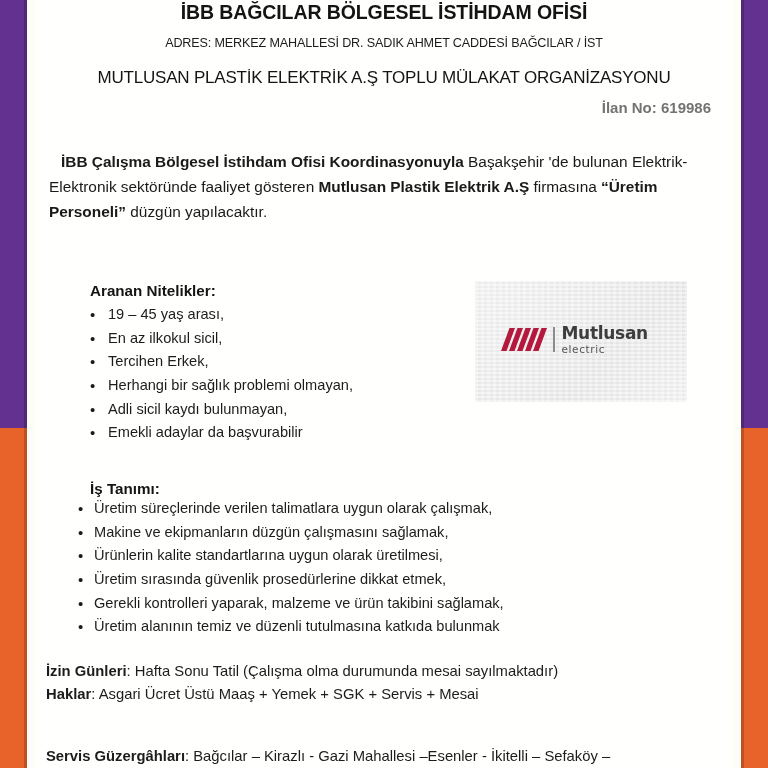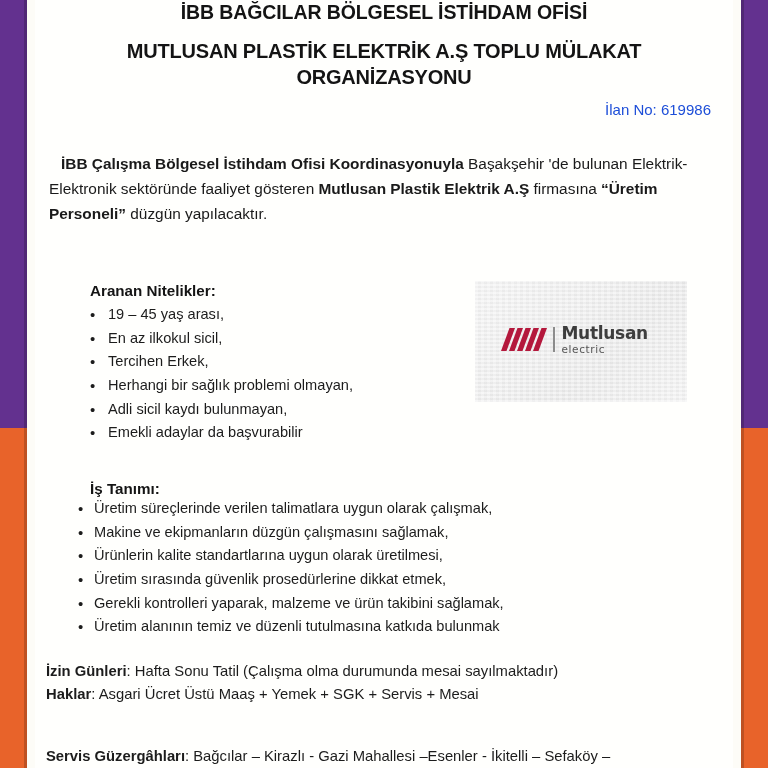--- a/index.html
+++ b/index.html
@@ -84,35 +84,35 @@
   .hdr-address {
     text-align: center;
     font-size: 12.6px;
     line-height: 1.1;
     margin-top: 14px;
     color: #1c1c1c;
     letter-spacing: -0.15px;
   }
   .hdr-sub {
     text-align: center;
-    font-weight: bold;
-    font-size: 20px;
+    font-weight: normal;
+    font-size: 17px;
     line-height: 1.28;
     margin-top: 16px;
     color: #141414;
     letter-spacing: -0.2px;
     padding: 0 28px;
   }
   .ilan-no {
     text-align: right;
-    font-weight: normal;
+    font-weight: bold;
     font-size: 15px;
     margin-top: 10px;
     padding-right: 22px;
-    color: #1d4ed8;
+    color: #737373;
   }
 
   .intro {
     font-size: 15.4px;
     line-height: 1.62;
     margin-top: 34px;
     padding-left: 14px;
     padding-right: 8px;
     color: #1a1a1a;
   }
@@ -255,20 +255,21 @@
     <div class="seg-purple"></div>
     <div class="seg-orange"></div>
     <div class="edge"></div>
   </div>
   <div class="paper-gutter r"></div>
 
   <div id="content">
 
     <div class="hdr-title">İBB BAĞCILAR BÖLGESEL İSTİHDAM OFİSİ</div>
 
+    <div class="hdr-address">ADRES: MERKEZ MAHALLESİ DR. SADIK AHMET CADDESİ BAĞCILAR / İST</div>
 
     <div class="hdr-sub">MUTLUSAN PLASTİK ELEKTRİK A.Ş TOPLU MÜLAKAT ORGANİZASYONU</div>
 
     <div class="ilan-no">İlan No: 619986</div>
 
     <p class="intro">
       <span class="ind"></span><b>İBB Çalışma Bölgesel İstihdam Ofisi Koordinasyonuyla</b><span> Başakşehir 'de bulunan Elektrik- Elektronik sektöründe faaliyet gösteren </span><b>Mutlusan Plastik Elektrik A.Ş</b><span> firmasına </span><b>“Üretim Personeli”</b><span> düzgün yapılacaktır.</span>
     </p>
 
     <div id="qualifications">

